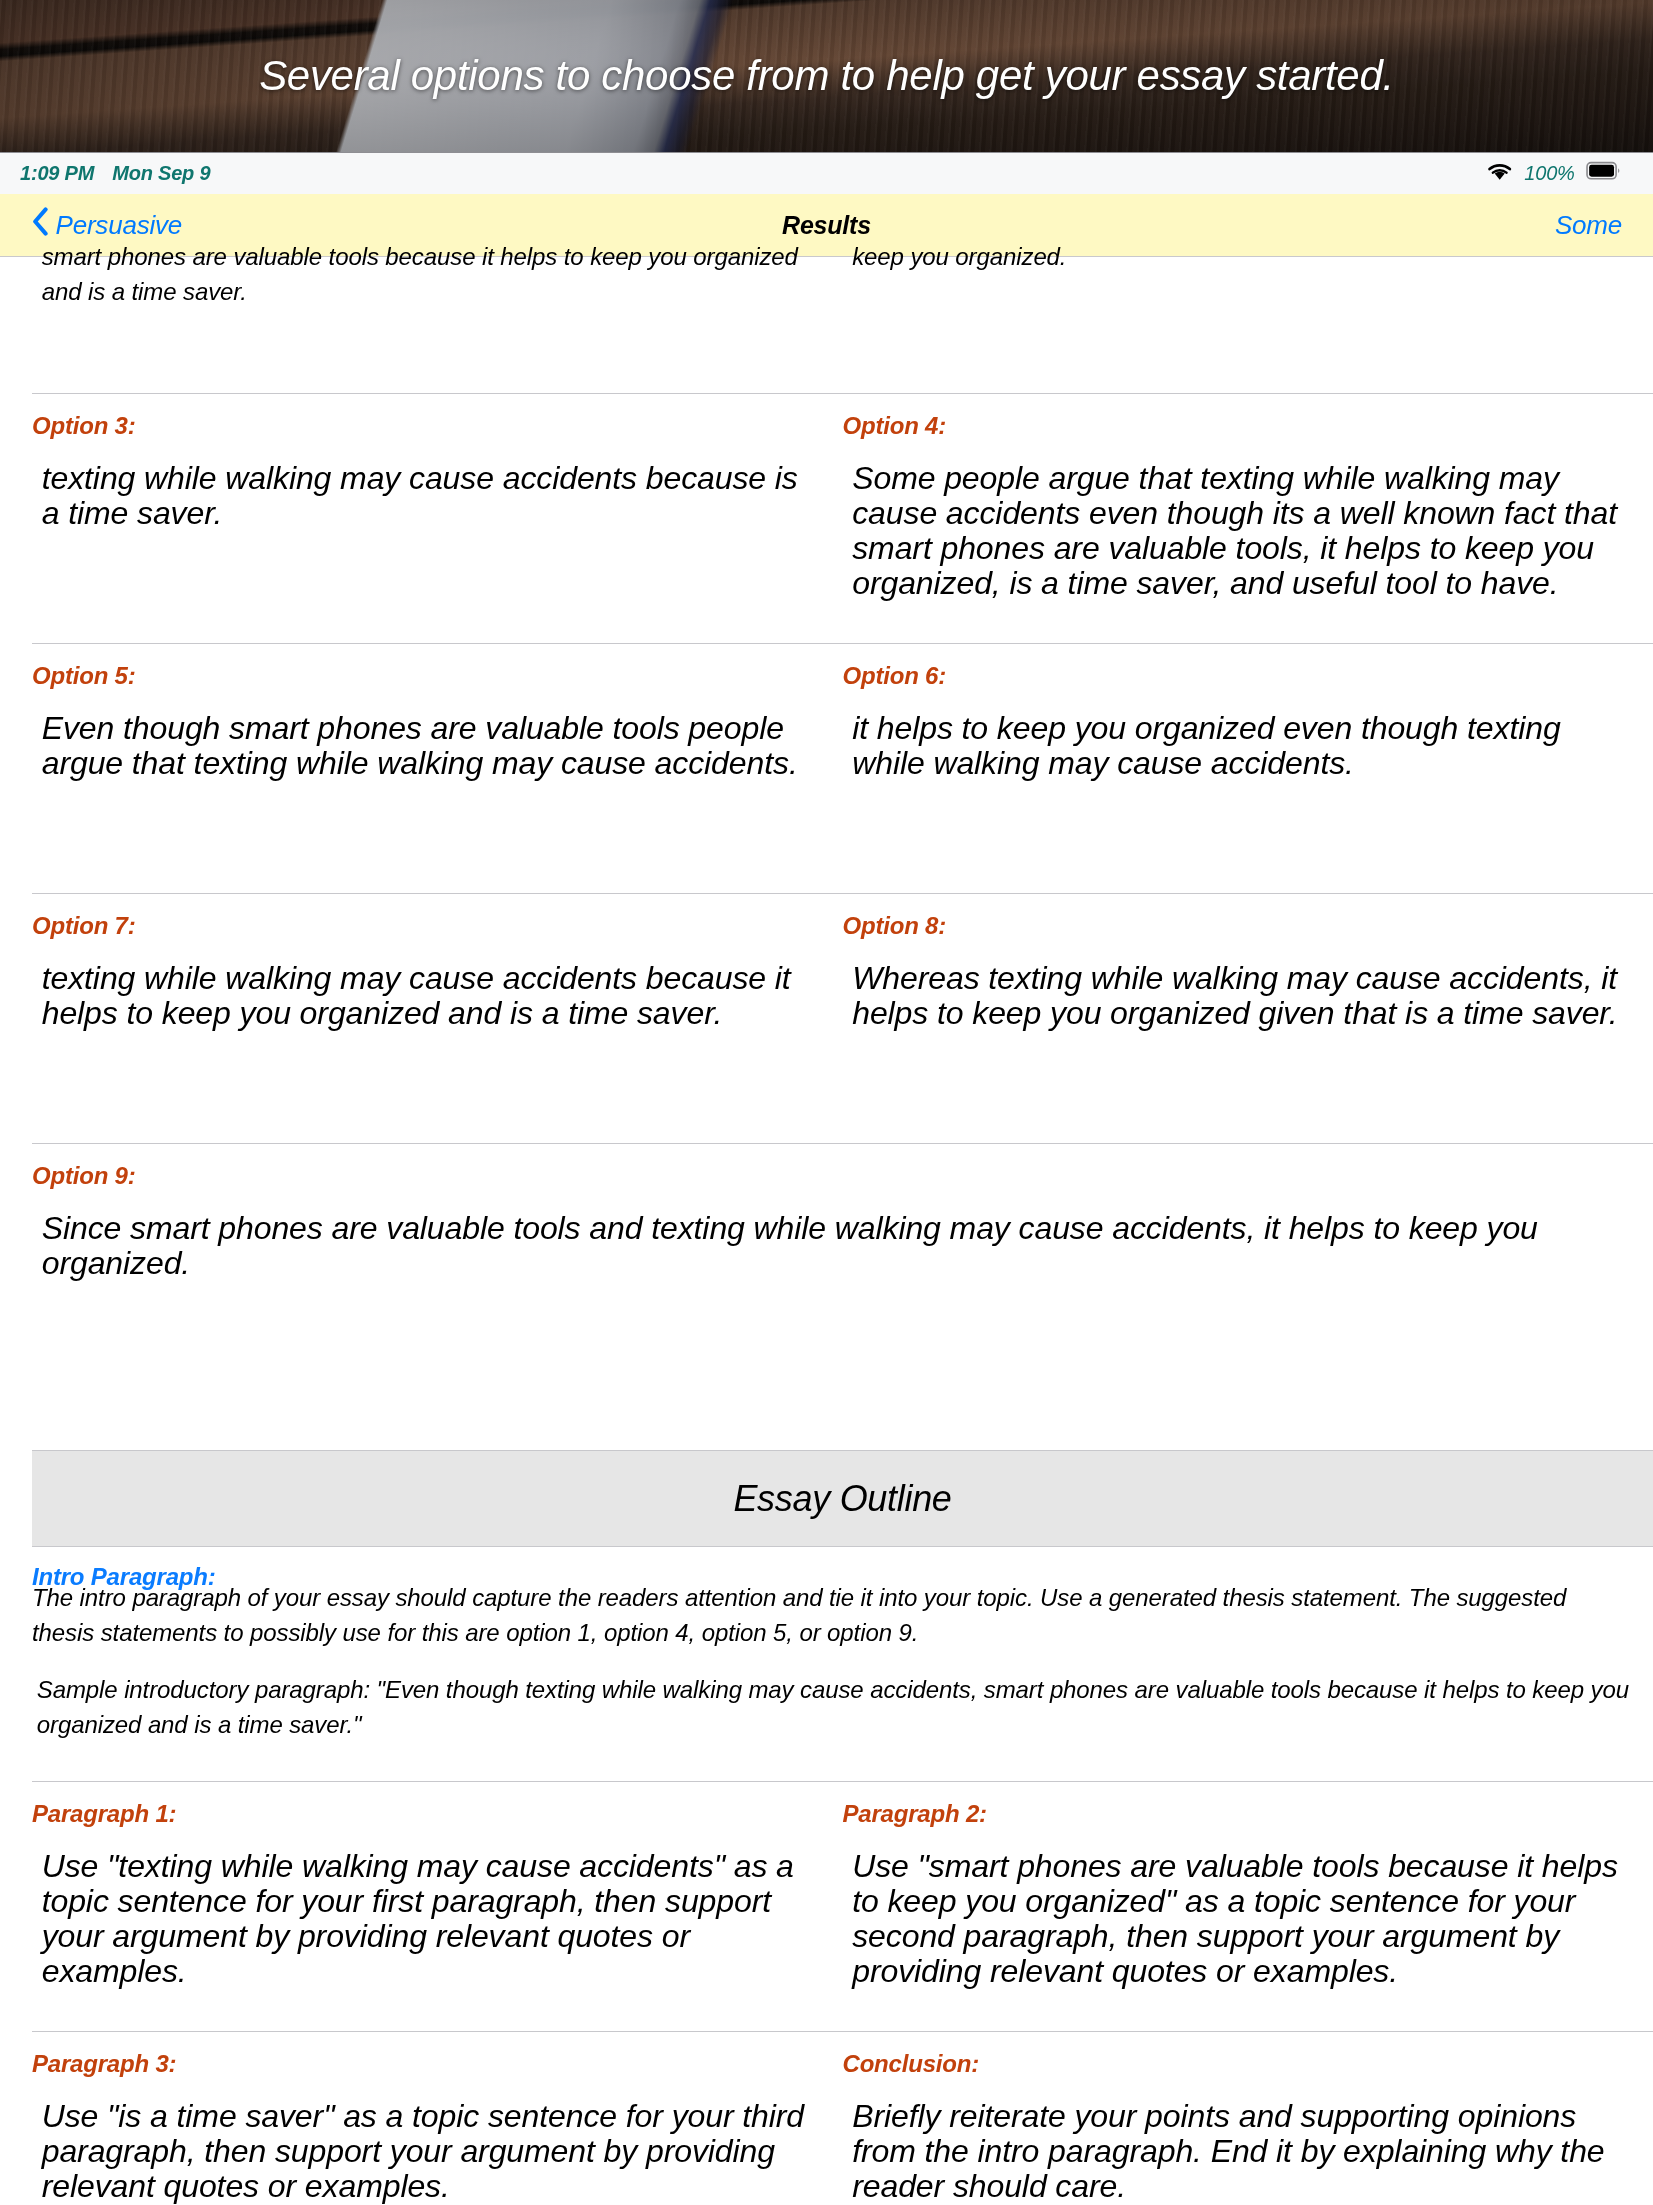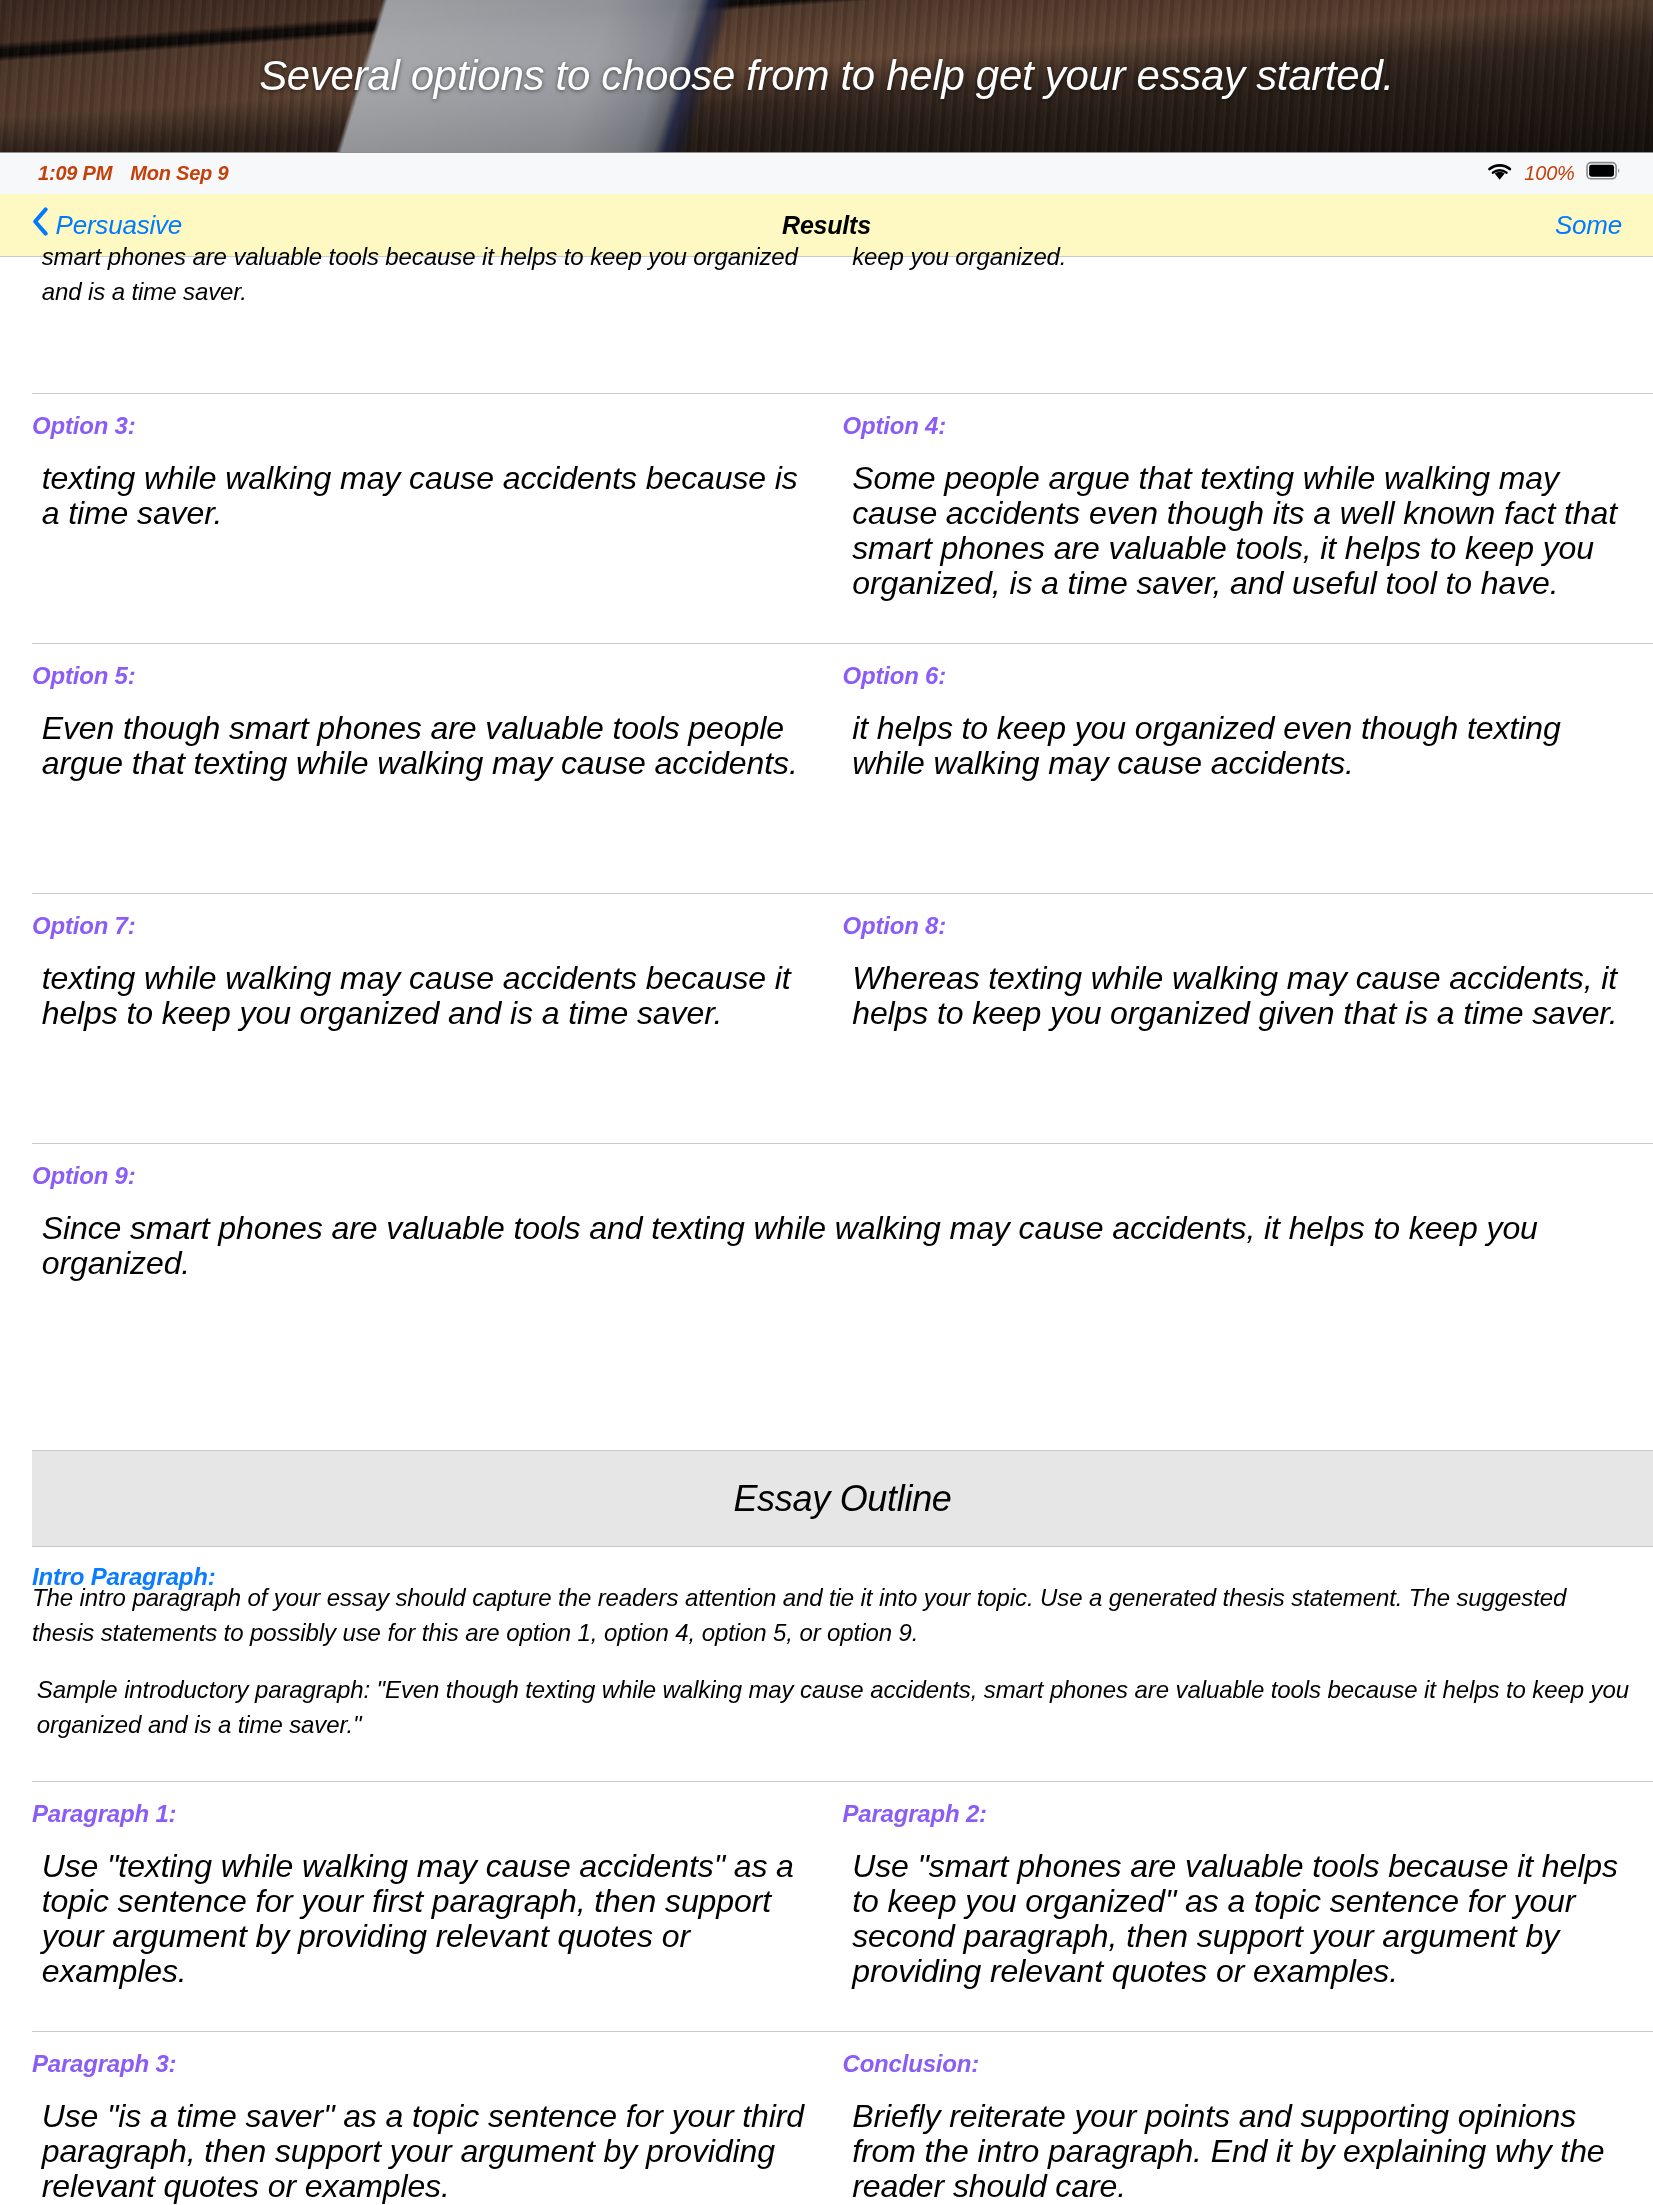--- a/index.html
+++ b/index.html
@@ -75,23 +75,23 @@
     white-space: nowrap;
   }
 
   
   .statusbar {
     position: relative;
     height: 42px;
     background: #f7f8f9;
     display: flex;
     align-items: center;
-    padding: 0 31px 0 38px;
+    padding: 0 31px 0 20px;
     font-size: 20px;
-    color: #c2410c;
+    color: #0f766e;
     border-top: 1.6px solid #8e8e93;
   }
   .sb-left { display: flex; align-items: center; gap: 18px; }
   .sb-spacer { flex: 1; }
   .sb-right { display: flex; align-items: center; gap: 11.3px; }
   .sb-time { font-weight: 600; letter-spacing: -0.2px; }
   .sb-date { font-weight: 600; letter-spacing: -0.2px; }
   .sb-battery-pct { font-weight: 400; letter-spacing: -0.2px; font-size: 20px; }
   .wifi-icon { display: block; }
   .battery-icon { display: block; }
@@ -151,21 +151,21 @@
   }
   .row.no-rule { border-top: none; }
 
   .cell {
     width: 815px;
     padding: 0 24px 0 0;
   }
   .cell.full { width: 1590px; }
 
   .opt-label {
-    color: #8b5cf6;
+    color: #c2410c;
     font-size: 24px;
     font-weight: 700;
     letter-spacing: -0.2px;
     padding-top: 18px;
   }
   .opt-text {
     font-size: 32px;
     line-height: 35px;
     color: #000000;
     letter-spacing: -0.1px;

